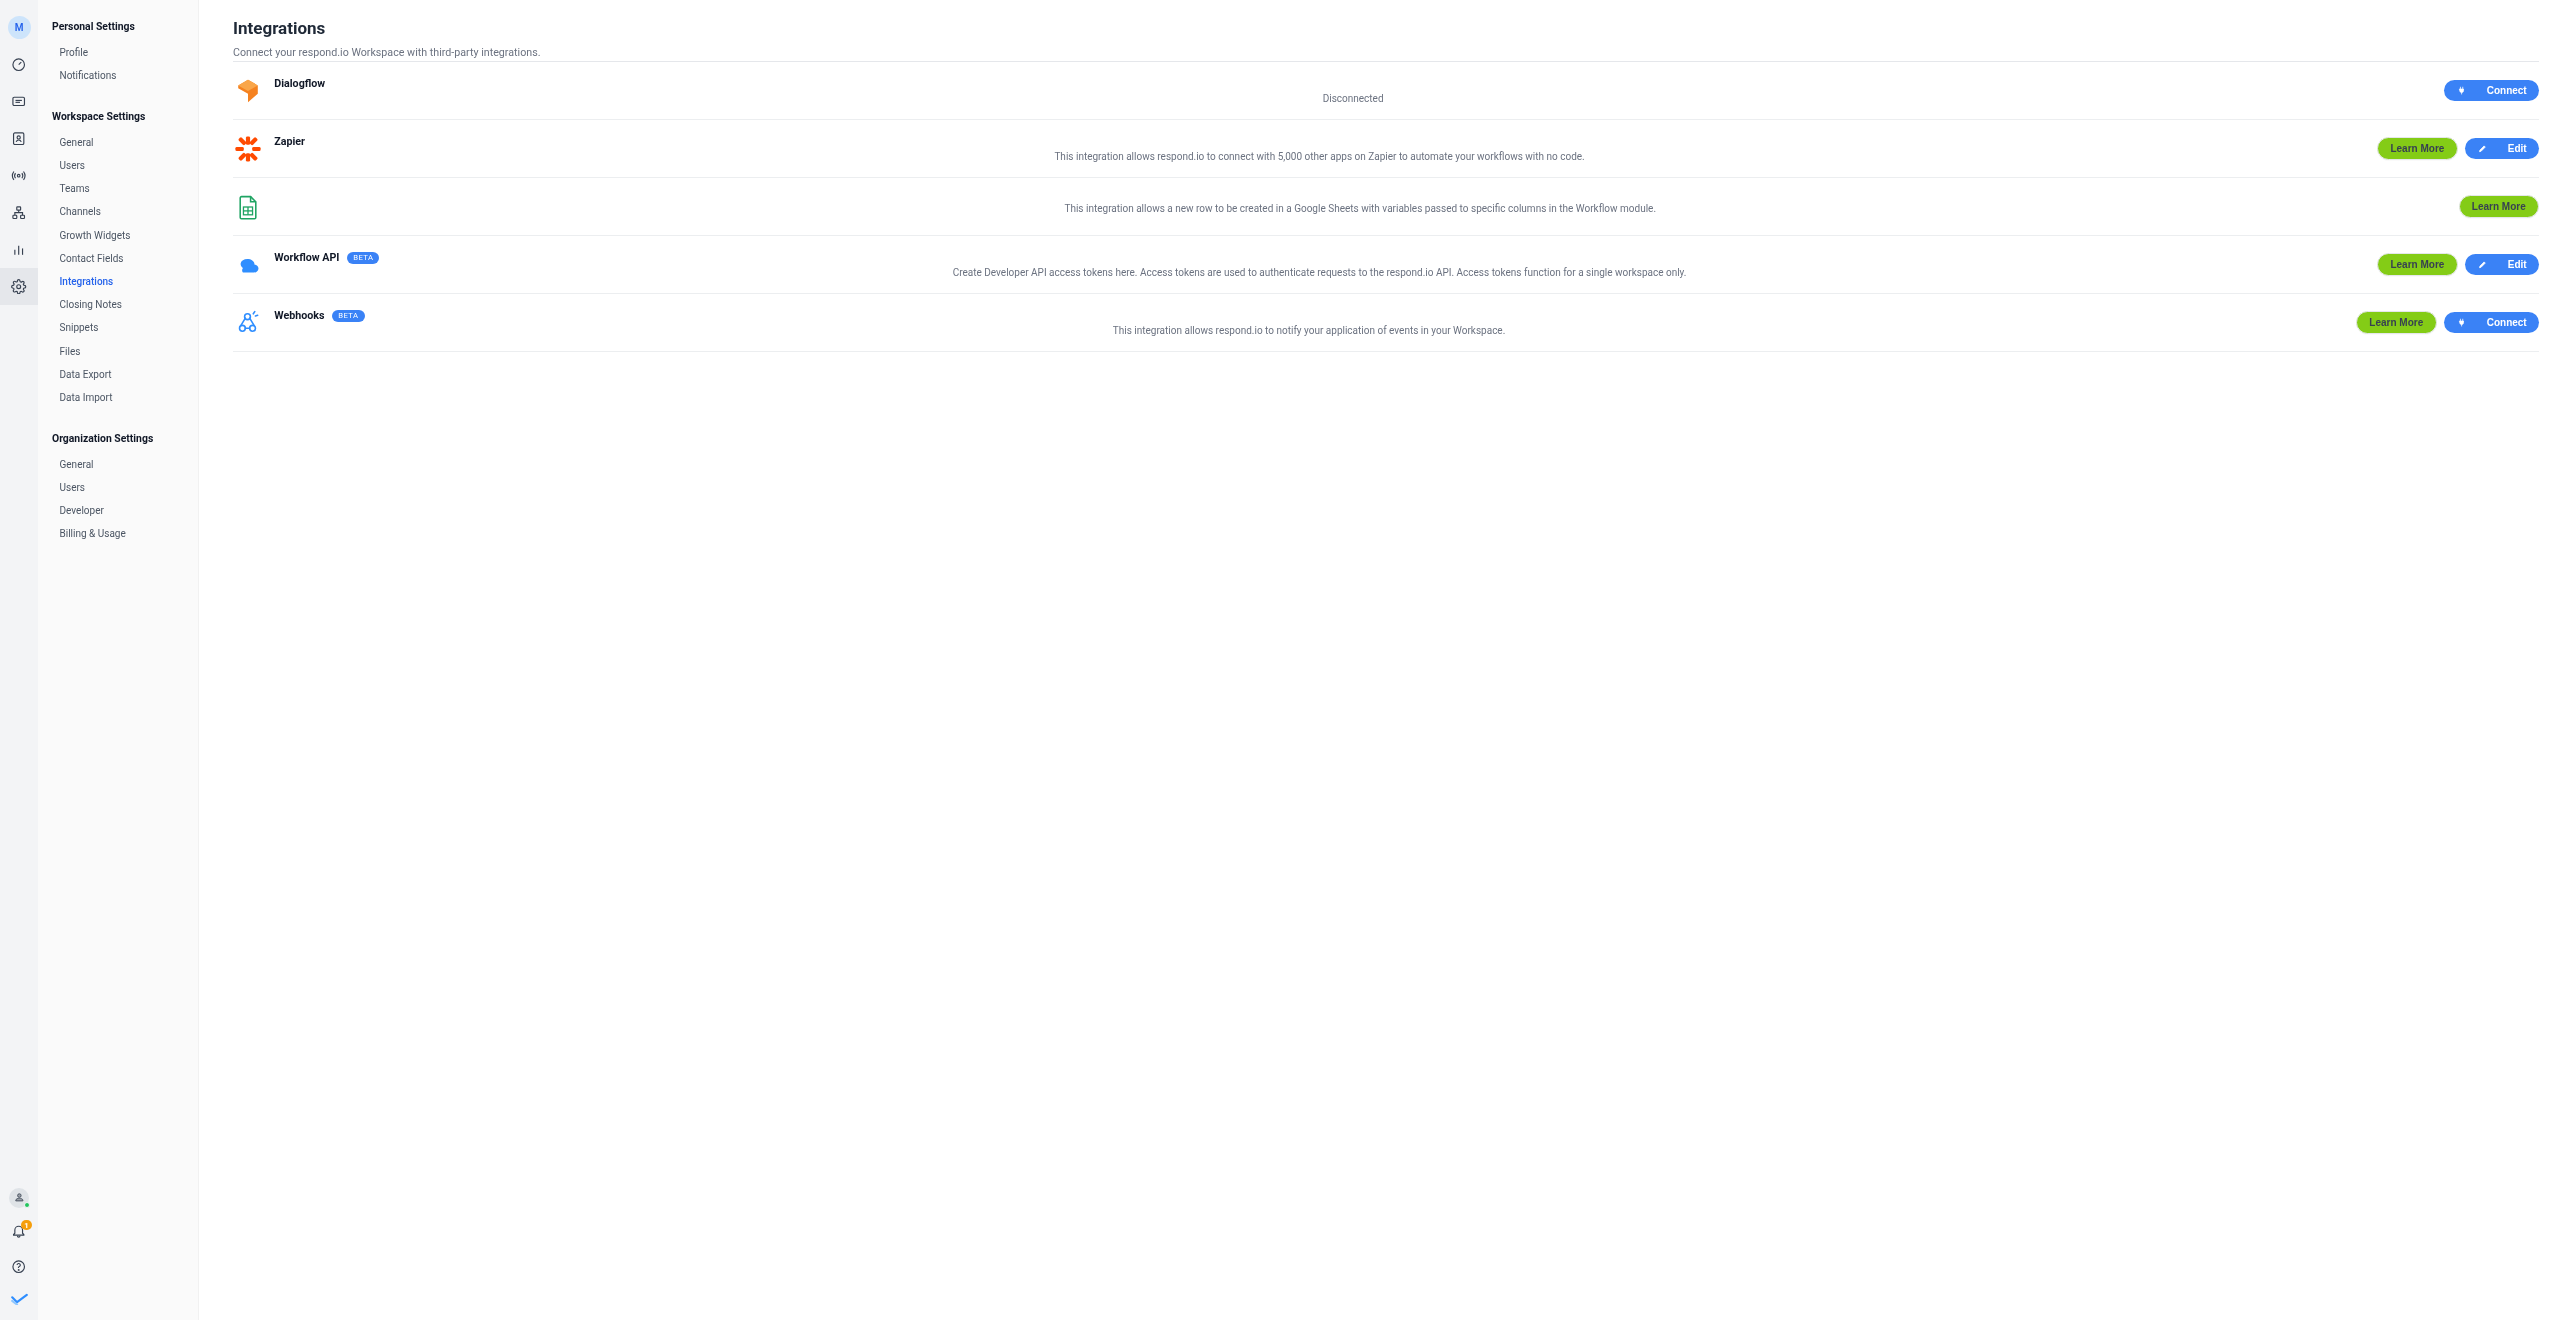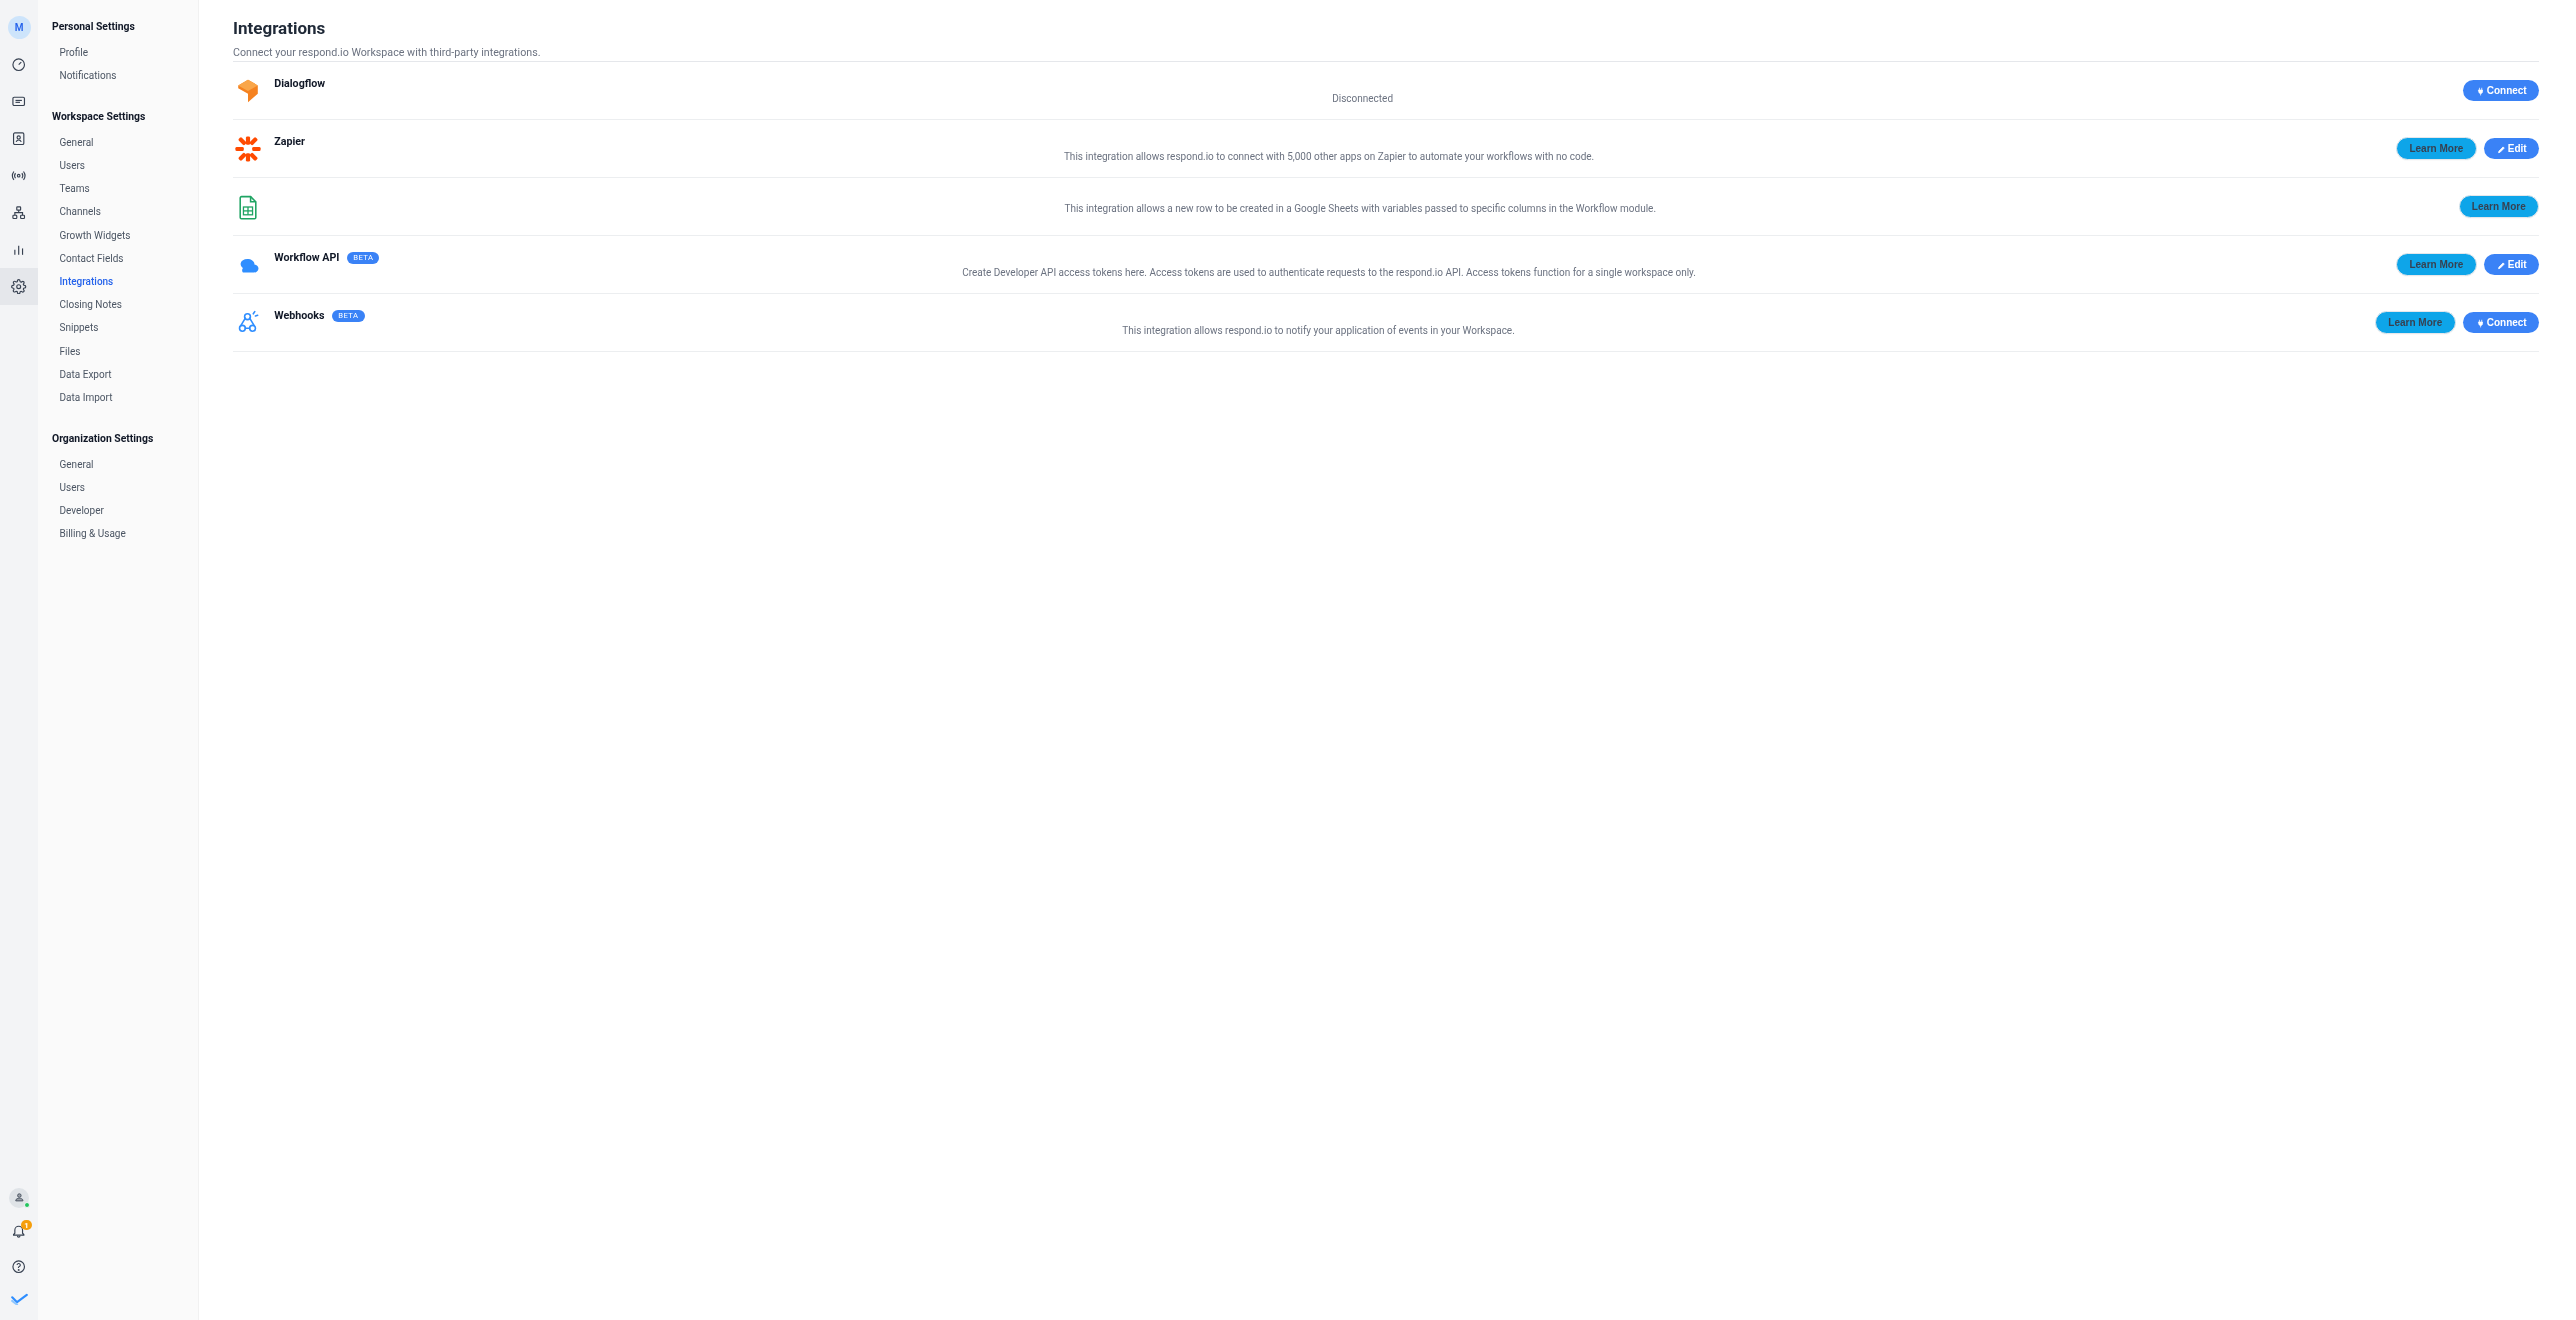--- a/index.html
+++ b/index.html
@@ -35,24 +35,24 @@
 .divider { border-top: 0.8px solid #e5e7eb; }
 
 .integration-row { display: flex; align-items: center; padding: 14px 0; border-bottom: 0.8px solid #eceef0; gap: 12.3px; }
 .int-icon { width: 29px; height: 29px; flex: 0 0 29px; display:flex; align-items:center; justify-content:center; }
 .int-body { flex: 1; min-width: 0; text-align: center; }
 .int-title-line { display: flex; align-items: center; gap: 7.7px; }
 .int-title { font-size: 10.7px; font-weight: 700; color: #111827; }
 .int-sub { font-size: 10px; color: #6b7280; margin-top: 3.1px; }
 .badge { background: #3a82f6; color: #fff; font-size: 7.7px; font-weight: 400; letter-spacing: 0.4px; padding: 1.5px 6.1px; border-radius: 767px; }
 .row-actions { display: flex; align-items: center; gap: 7.7px; }
-.btn { font-size: 10px; font-weight: 600; border-radius: 767px; padding: 5.4px 12.3px; cursor: pointer; border: none; display: inline-flex; align-items: flex-end; gap: 2px; }
+.btn { font-size: 10px; font-weight: 600; border-radius: 767px; padding: 5.4px 12.3px; cursor: pointer; border: none; display: inline-flex; align-items: center; gap: 21px; }
 .btn-primary { background: #3a82f6; color: #fff; }
 .btn-primary svg { width: 9.2px; height: 9.2px; stroke: #fff; fill: #fff; }
-.btn-ghost { background: #0ea5e9; color: #374151; border: 0.8px solid #e5e7eb; box-shadow: 0 0.8px 0.8px rgba(0,0,0,0.03); }
+.btn-ghost { background: #84cc16; color: #374151; border: 0.8px solid #e5e7eb; box-shadow: 0 0.8px 0.8px rgba(0,0,0,0.03); }
 
 
 </style>
 </head>
 <body>
 
 <div class="app">
 
   <div class="rail">
     <div class="rail-top">

